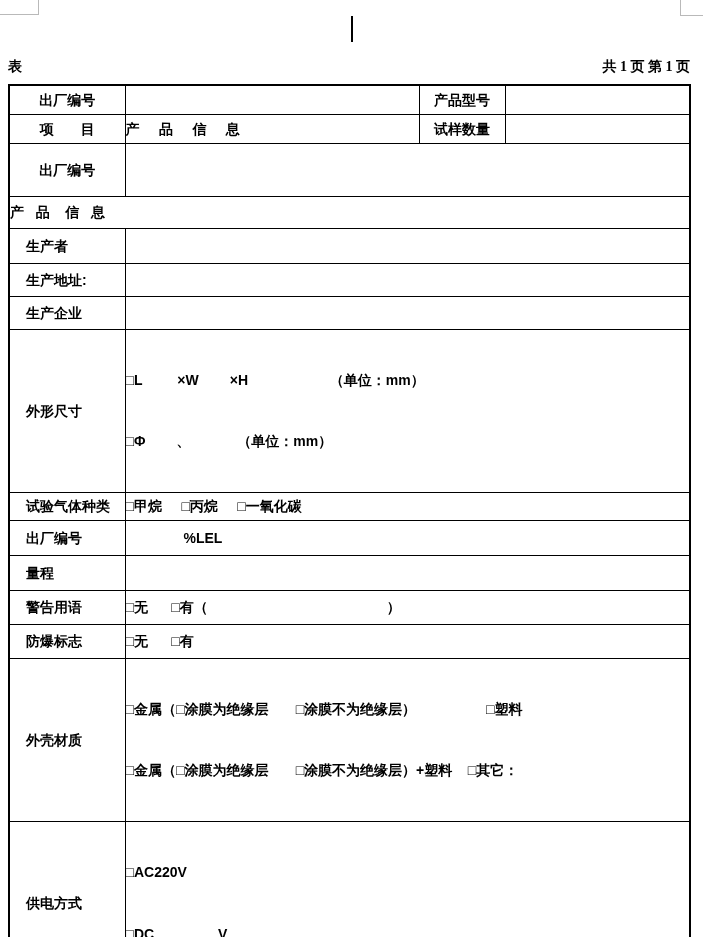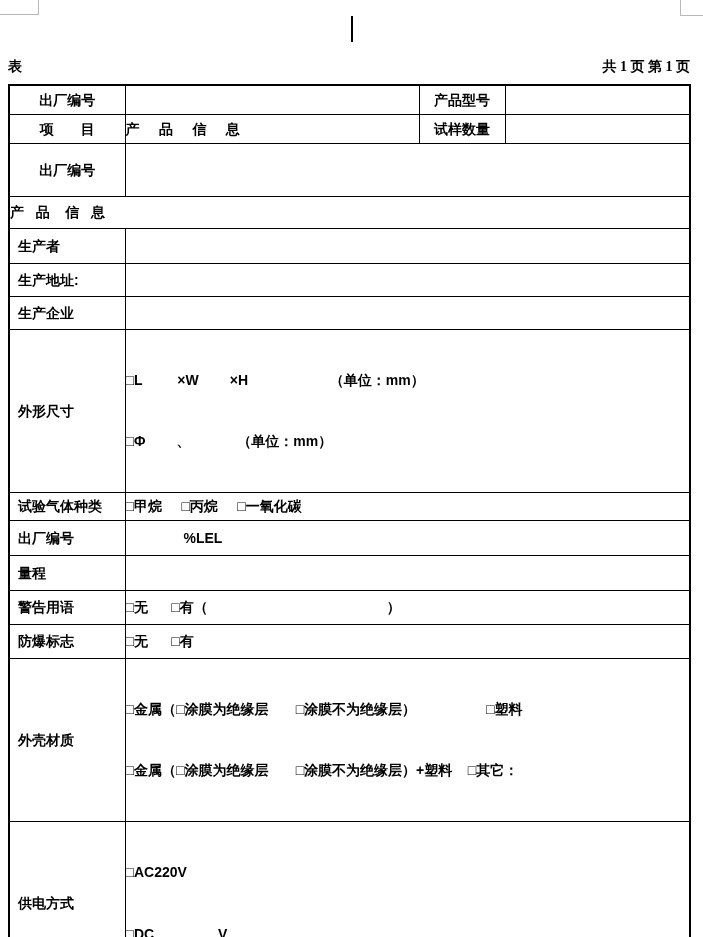--- a/index.html
+++ b/index.html
@@ -21,21 +21,21 @@
     position:absolute;left:8px;top:84px;width:681px;
     border-collapse:collapse;table-layout:fixed;
     border:2px solid #000;
   }
   td{
     border:1px solid #000;font-size:14px;font-weight:bold;
     overflow:hidden;white-space:pre;vertical-align:middle;padding:0;
     line-height:20px;
   }
   td.lblc{text-align:center;}
-  td.lbll{padding-left:8px;}
+  td.lbll{padding-left:16px;}
   td.val{}
   td.center{text-align:left;margin-top:28px;}
   .line{white-space:pre;line-height:21px;}
   .indent-lel{padding-left:58px;margin-top:16px;}
   .blank-underline{display:inline-block;width:56px;height:14px;border-bottom:2px solid #000;}
 </style>
 </head>
 <body>
 
 <div class="corner corner-tl"></div>

